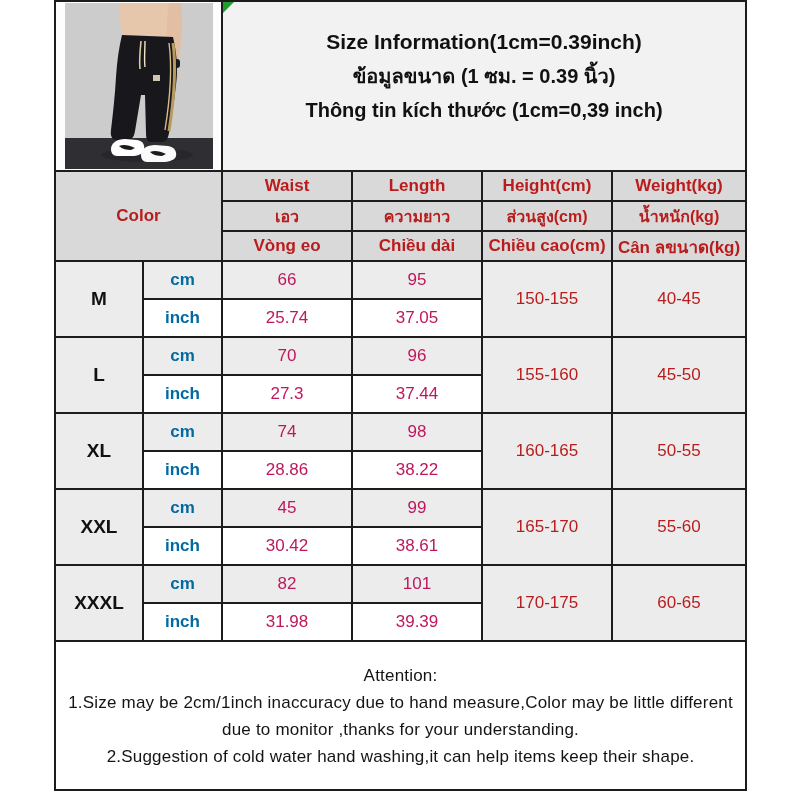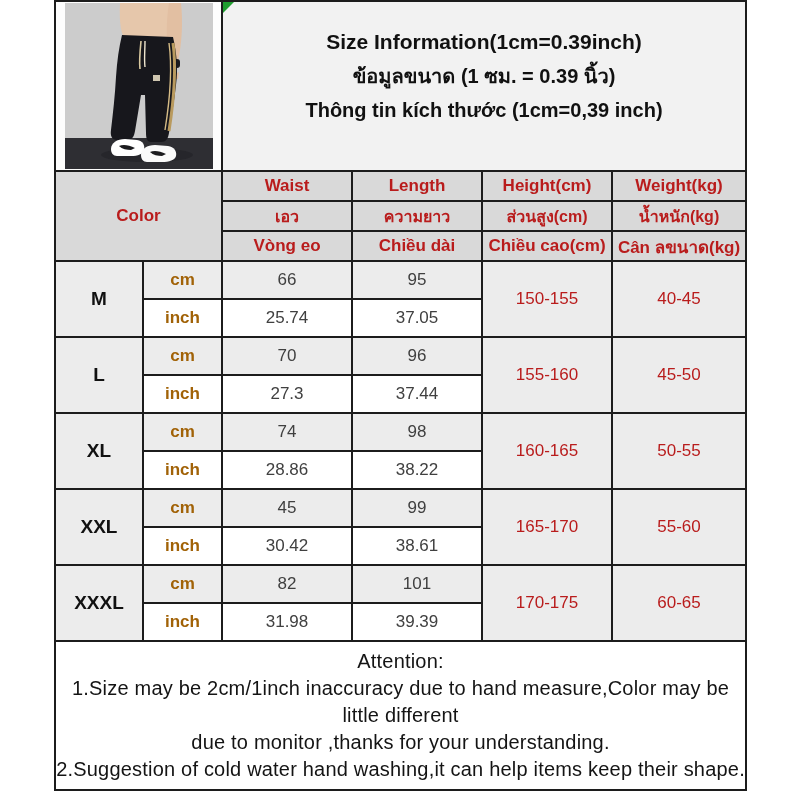--- a/index.html
+++ b/index.html
@@ -32,29 +32,29 @@
     border-top:11px solid #1f9d2f;border-right:11px solid transparent;
   }
   
   tr.hdr td{background:#d9d9d9;font-weight:bold;font-size:17px;height:28px;color:#b91c1c;}
   tr.hdr-th td{font-size:16px;}
   td.size-hd{background:#d9d9d9;font-weight:bold;font-size:34px;color:#111;}
   
   tr.row-cm td{background:#ececec;height:36px;}
   tr.row-in td{background:#ffffff;height:36px;border-radius:10px;}
   td.size-lab{background:#d9d9d9;font-weight:bold;font-size:19px;color:#111;}
-  td.unit{font-weight:bold;font-size:17px;color:#a16207;}
-  td.val{font-size:17px;font-weight:normal;color:#404040;}
+  td.unit{font-weight:bold;font-size:17px;color:#0369a1;}
+  td.val{font-size:17px;font-weight:normal;color:#be185d;}
   td.range{background:#ececec;font-size:17px;font-weight:normal;color:#b91c1c;}
   
   td.attn-cell{
     background:#ffffff;text-align:left;vertical-align:top;
     height:147px;padding:4px 8px;
   }
-  .attn-line{font-size:20px;line-height:27px;color:#141414;letter-spacing:0.2px;}
+  .attn-line{font-size:17px;line-height:27px;color:#141414;letter-spacing:0.2px;}
   .photo-wrap{width:100%;height:166px;display:flex;justify-content:center;}
 </style>
 </head>
 <body>
 
 <div class="sheet">
   <table class="size-table">
     <colgroup>
       <col style="width:88px">
         <col style="width:79px">

